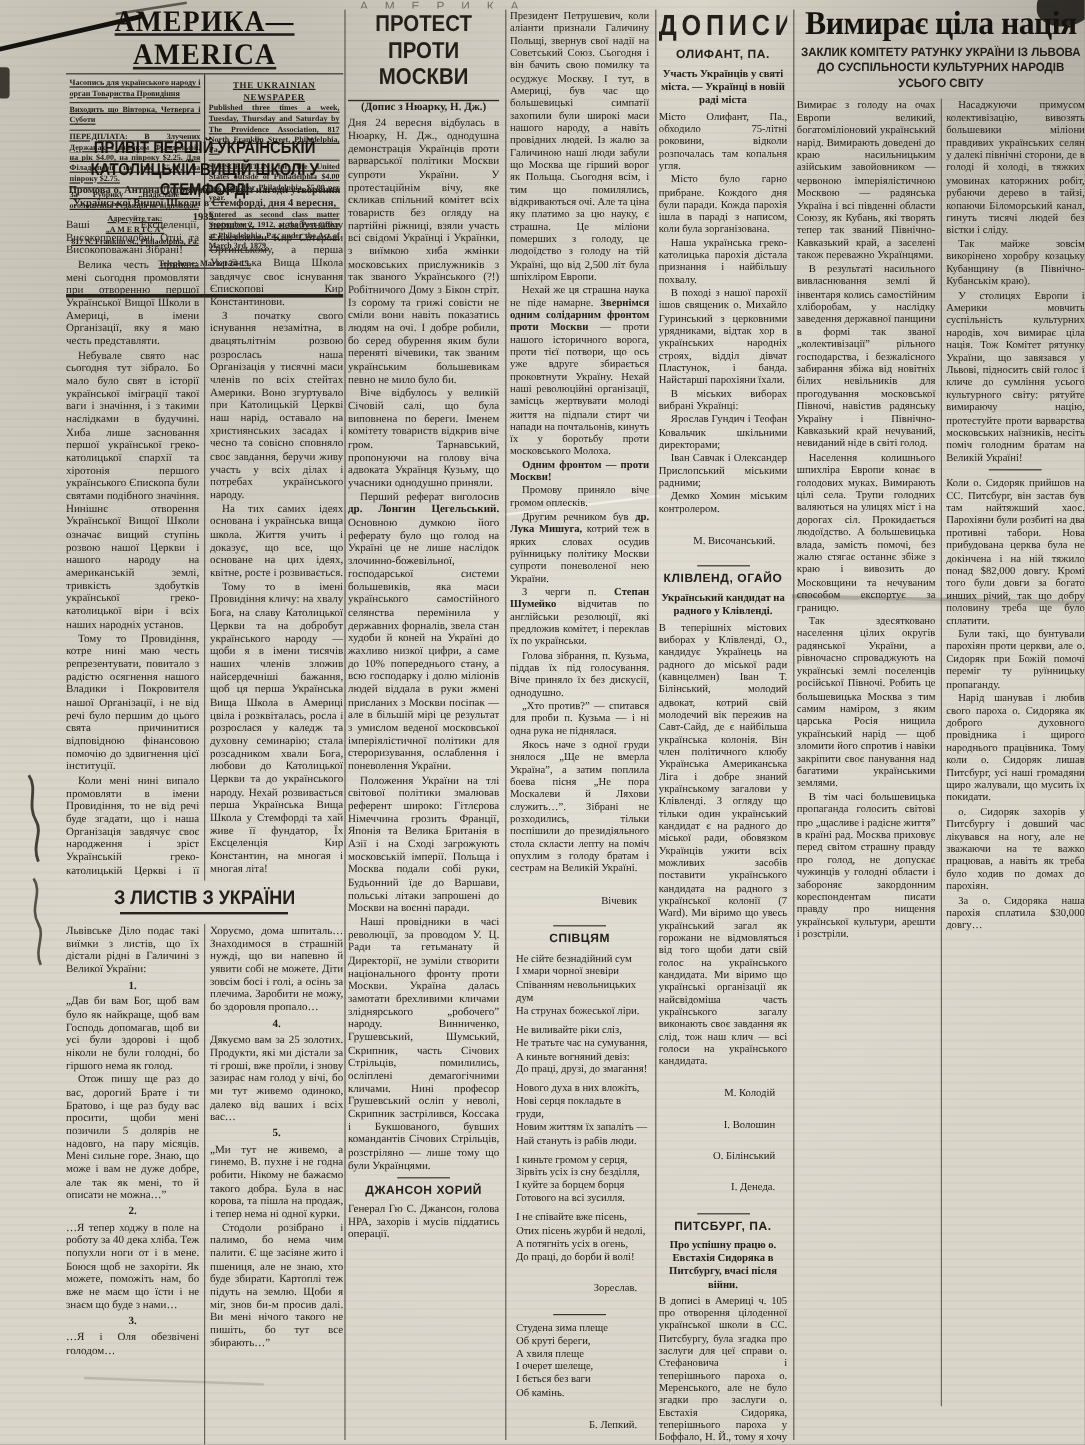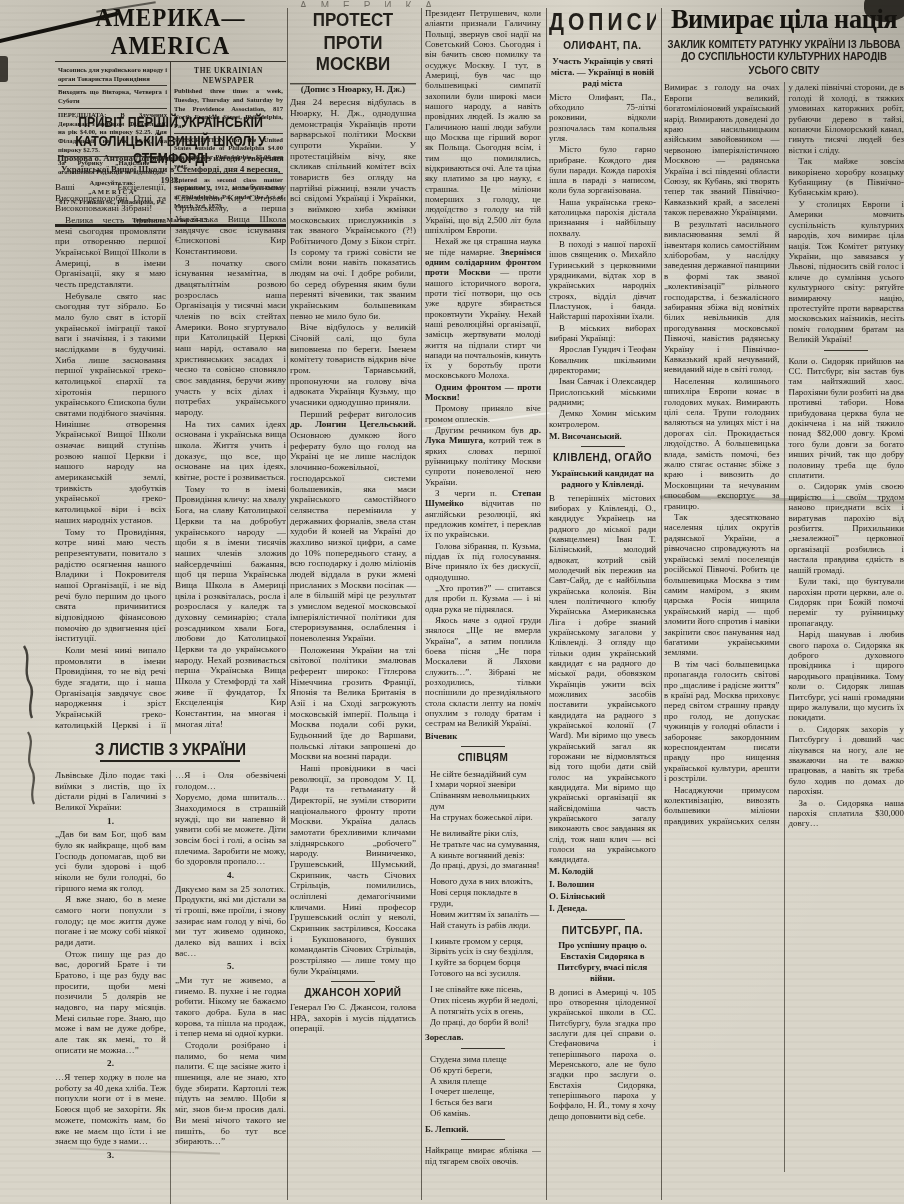--- a/index.html
+++ b/index.html
@@ -19,21 +19,21 @@
   .blob-l{left:-2px;top:56px;width:10px;height:26px;background:#1a1712;border-radius:3px;opacity:.8;}
   .crease1{left:660px;top:498px;width:244px;height:3px;background:rgba(55,50,40,.28);transform:rotate(1.2deg);box-shadow:0 2px 3px rgba(55,50,40,.18);}
   .crease2{left:420px;top:420px;width:130px;height:2px;background:rgba(255,255,250,.55);transform:rotate(-7deg);}
   .crease3{left:70px;top:1150px;width:150px;height:2px;background:rgba(60,55,45,.18);transform:rotate(2deg);}
   .runhead{left:300px;top:0;width:420px;height:7px;overflow:hidden;opacity:.55;font-family:"Liberation Sans",sans-serif;
     font-size:10px;letter-spacing:14px;color:#2a2archive;color:#2a261f;text-align:left;}
   .marginmarks{left:18px;top:640px;}
   
   .vrule{width:1px;background:rgba(60,55,45,.75);}
   
-  .masthead{left:55px;top:6px;width:231px;border-bottom:3px solid #26231d;padding-bottom:0;}
+  .masthead{left:55px;top:6px;width:231px;border-bottom:3px solid #26231d;padding-bottom:21px;text-decoration:underline;}
   .m-title{font-weight:bold;font-size:23px;text-align:center;letter-spacing:1px;color:#15130f;
     font-family:"Liberation Serif",serif;transform:scaleY(1.08);}
   .m-cols{display:flex;border-top:1px solid #3a362e;margin-top:3px;}
   .m-col{flex:1;padding:2px 3px;font-size:6.7px;line-height:1.3;}
   .m-ua{border-right:1px solid #3a362e;}
   .m-phone{text-align:center;font-size:7px;font-weight:bold;margin-top:2px;}
   .b-mj{text-align:justify;font-weight:bold;margin:2px 0;}
   .b-mc{text-align:center;font-weight:bold;margin:1px 0;}
   .b-mb{text-align:center;font-weight:bold;letter-spacing:.6px;margin:2px 0;font-size:7.4px;}
   .b-rule-w{border-top:1px solid #3a362e;margin:2px 0;}
@@ -64,21 +64,21 @@
     font-size:8.9px;line-height:1.17;height:1090px;overflow:hidden;}
   
   .b-p,.b-p0{text-align:justify;margin:0 0 1px;}
   .b-p{text-indent:10px;}
   .b-h1box{font-family:"Liberation Sans",sans-serif;font-weight:bold;font-size:17px;line-height:1.15;
     text-align:center;padding:5px 0 7px;border-bottom:1px solid #2c2922;margin-bottom:4px;transform:scaleY(1.12);}
   .b-lead{font-weight:bold;text-align:center;margin:4px 1px 3px;line-height:1.22;}
   .b-center{text-align:center;font-weight:bold;margin:3px 0;}
   .b-h{font-family:"Liberation Sans",sans-serif;font-weight:bold;text-align:center;font-size:10px;
     letter-spacing:.5px;margin:5px 0 3px;}
-  .b-sig{font-weight:bold;padding-right:10px;margin:2px 0;}
+  .b-sig{text-align:right;font-weight:normal;padding-right:10px;margin:16px 0;}
   .b-rule{border-top:1px solid #3a362e;width:44px;margin:5px auto;}
   .b-verse{margin:5px 0 5px 5px;line-height:1.22;}
   b{font-weight:bold;}
 </style>
 </head>
 <body>
 
 <div class="page">
 
   <div class="abs streak"></div>
@@ -138,21 +138,20 @@
       <div class="b-p">На тих самих ідеях основана і українська вища школа. Життя учить і доказує, що все, що основане на цих ідеях, квітне, росте і розвивається.</div>
       <div class="b-p">Тому то в імені Провидіння кличу: на хвалу Бога, на славу Католицької Церкви та на добробут українського народу — щоби я в імени тисячів наших членів зложив найсердечніші бажання, щоб ця перша Українська Вища Школа в Америці цвіла і розквіталась, росла і розрослася у каледж та духовну семинарію; стала розсадником хвали Бога, любови до Католицької Церкви та до українського народу. Нехай розвивається перша Українська Вища Школа у Стемфорді та хай живе її фундатор, Їх Ексцеленція Кир Константин, на многая і многая літа!</div>
     </div>
 
   <div class="abs lysty-head">З ЛИСТІВ З УКРАЇНИ</div>
   <div class="abs lysty-rule"></div>
   <div class="abs lysty-body txtcol">
       <div class="b-p0">Львівське Діло подає такі виїмки з листів, що їх дістали рідні в Галичині з Великої України:</div>
       <div class="b-center">1.</div>
       <div class="b-p0">„Дав би вам Бог, щоб вам було як найкраще, щоб вам Господь допомагав, щоб ви усі були здорові і щоб ніколи не були голодні, бо гіршого нема як голод.</div>
-      <div class="b-p">Я вже знаю, бо в мене самого ноги попухли з голоду; це моє життя дуже погане і не можу собі ніякої ради дати.</div>
       <div class="b-p">Отож пишу ще раз до вас, дорогий Брате і ти Братово, і ще раз буду вас просити, щоби мені позичили 5 долярів не надовго, на пару місяців. Мені сильне горе. Знаю, що може і вам не дуже добре, але так як мені, то й описати не можна…”</div>
       <div class="b-center">2.</div>
       <div class="b-p0">…Я тепер ходжу в поле на роботу за 40 дека хліба. Теж попухли ноги от і в мене. Боюся щоб не захоріти. Як можете, поможіть нам, бо вже не маєм що їсти і не знаєм що буде з нами…</div>
       <div class="b-center">3.</div>
       <div class="b-p0">…Я і Оля обезвічені голодом…</div>
       <div class="b-p0">Хоруємо, дома шпиталь… Знаходимося в страшній нужді, що ви напевно й уявити собі не можете. Діти зовсім босі і голі, а осінь за плечима. Заробити не можу, бо здоровля пропало…</div>
       <div class="b-center">4.</div>
       <div class="b-p0">Дякуємо вам за 25 золотих. Продукти, які ми дістали за ті гроші, вже проїли, і знову зазирає нам голод у вічі, бо ми тут живемо одиноко, далеко від ваших і всіх вас…</div>
       <div class="b-center">5.</div>
       <div class="b-p0">„Ми тут не живемо, а гинемо. В. пухне і не годна робити. Нікому не бажаємо такого добра. Була в нас корова, та пішла на продаж, і тепер нема ні одної курки.</div>
@@ -170,21 +169,21 @@
       <div class="b-rule"></div>
       <div class="b-h">ДЖАНСОН ХОРИЙ</div>
       <div class="b-p0">Генерал Гю С. Джансон, голова НРА, захорів і мусів піддатись операції.</div>
     </div>
 
   <div class="abs col4 txtcol">
       <div class="b-p0">Президент Петрушевич, коли аліанти признали Галичину Польщі, звернув свої надії на Советський Союз. Сьогодня і він бачить свою помилку та осуджує Москву. І тут, в Америці, був час що большевицькі симпатії захопили були широкі маси нашого народу, а навіть провідних людей. Із жалю за Галичиною наші люди забули що Москва ще гірший ворог як Польща. Сьогодня всім, і тим що помилялись, відкриваються очі. Але та ціна яку платимо за цю науку, є страшна. Це міліони померших з голоду, це людоїдство з голоду на тій Україні, що від 2,500 літ була шпіхліром Европи.</div>
       <div class="b-p"><span>Нехай же ця страшна наука не піде намарне. </span><b>Звернімся одним солідарним фронтом проти Москви</b><span> — проти нашого історичного ворога, проти тієї потвори, що ось уже вдруге збирається проковтнути Україну. Нехай наші революційні організації, замісць жертвувати молоді життя на підпали стирт чи напади на почтальонів, кинуть їх у боротьбу проти московського Молоха.</span></div>
       <div class="b-p"><b>Одним фронтом — проти Москви!</b></div>
       <div class="b-p">Промову приняло віче громом оплесків.</div>
-      <div class="b-p"><span>Другим речником був </span><b>др. Лука Мишуга,</b><span> котрий теж в ярких словах першої руїнницьку політику Москви супроти поневоленої нею України.</span></div>
+      <div class="b-p"><span>Другим речником був </span><b>др. Лука Мишуга,</b><span> котрий теж в ярких словах осудив руїнницьку політику Москви супроти поневоленої нею України.</span></div>
       <div class="b-p"><span>З черги п. </span><b>Степан Шумейко</b><span> відчитав по англійськи резолюції, які предложив комітет, і переклав їх по українськи.</span></div>
       <div class="b-p">Голова зібрання, п. Кузьма, піддав їх під голосування. Віче приняло їх без дискусії, однодушно.</div>
       <div class="b-p">„Хто против?” — спитався для проби п. Кузьма — і ні одна рука не піднялася.</div>
       <div class="b-p">Якось наче з одної груди знялося „Ще не вмерла Україна”, а затим поплила боева пісня „Не пора Москалеви й Ляхови служить…”. Зібрані не розходились, тільки поспішили до президіяльного стола скласти лепту на поміч опухлим з голоду братам і сестрам на Великій Україні.</div>
       <div class="b-sig">Вічевик</div>
       <div class="b-rule"></div>
       <div class="b-h">СПІВЦЯМ</div>
       <div class="b-verse">Не сійте безнадійний сум<br>І хмари чорної зневіри<br>Співанням невольницьких дум<br>На струнах божеської ліри.</div>
       <div class="b-verse">Не виливайте ріки сліз,<br>Не тратьте час на сумування,<br>А киньте вогняний девіз:<br>До праці, друзі, до змагання!</div>
       <div class="b-verse">Нового духа в них вложіть,<br>Нові серця покладьте в груди,<br>Новим життям їх запаліть —<br>Най стануть із рабів люди.</div>
@@ -234,21 +233,20 @@
         <div class="b-p0">Вимирає з голоду на очах Европи великий, богатоміліоновий український нарід. Вимирають доведені до краю насильницьким азійським завойовником — червоною імперіялістичною Москвою — радянська Україна і всі південні области Союзу, як Кубань, які творять тепер так званий Північно-Кавказький край, а заселені також переважно Українцями.</div>
         <div class="b-p">В результаті насильного вивласнювання землі й інвентаря колись самостійним хліборобам, у наслідку заведення державної панщини в формі так званої „колективізації” рільного господарства, і безжалісного забирання збіжа від новітніх білих невільників для прогодування московської Півночі, навістив радянську Україну і Північно-Кавказький край нечуваний, невиданий ніде в світі голод.</div>
         <div class="b-p">Населення колишнього шпихліра Европи конає в голодових муках. Вимирають цілі села. Трупи голодних валяються на улицях міст і на дорогах сіл. Прокидається людоїдство. А большевицька влада, замість помочі, без жалю стягає останнє збіже з краю і вивозить до Московщини та нечуваним способом експортує за границю.</div>
         <div class="b-p">Так здесятковано населення цілих округів радянської України, а рівночасно спроваджують на українські землі поселенців російської Півночі. Робить це большевицька Москва з тим самим наміром, з яким царська Росія нищила український нарід — щоб зломити його спротив і навіки закріпити своє панування над багатими українськими землями.</div>
         <div class="b-p">В тім часі большевицька пропаганда голосить світові про „щасливе і радісне життя” в країні рад. Москва приховує перед світом страшну правду про голод, не допускає чужинців у голодні области і забороняє закордонним кореспондентам писати правду про нищення української культури, арешти і розстріли.</div>
         <div class="b-p">Насаджуючи примусом колективізацію, вивозять большевики міліони правдивих українських селян у далекі північні сторони, де в голоді й холоді, в тяжких умовинах каторжних робіт, рубаючи дерево в тайзі, копаючи Біломорський канал, гинуть тисячі людей без вістки і сліду.</div>
         <div class="b-p">Так майже зовсім викорінено хоробру козацьку Кубанщину (в Північно-Кубанськім краю).</div>
         <div class="b-p">У столицях Европи і Америки мовчить суспільність культурних народів, хоч вимирає ціла нація. Тож Комітет рятунку України, що завязався у Львові, підносить свій голос і кличе до сумління усього культурного світу: рятуйте вимираючу націю, протестуйте проти варварства московських наїзників, несіть поміч голодним братам на Великій Україні!</div>
         <div class="b-rule"></div>
         <div class="b-p0">Коли о. Сидоряк прийшов на СС. Питсбург, він застав був там найтяжший хаос. Парохіяни були розбиті на два противні табори. Нова прибудована церква була не докінчена і на ній тяжило понад $82,000 довгу. Кромі того були довги за богато инших річий, так що добру половину треба ще було сплатити.</div>
-        <div class="b-p">о. Сидоряк умів своєю щирістю і своїм трудом наново приєднати всіх і виратував парохію від розбиття. Прихильники „незалежної” церковної організації розбились і настала правдива єдність в нашій громаді.</div>
         <div class="b-p">Були такі, що бунтували парохіян проти церкви, але о. Сидоряк при Божій помочі переміг ту руїнницьку пропаганду.</div>
         <div class="b-p">Нарід шанував і любив свого пароха о. Сидоряка як доброго духовного провідника і щирого народнього працівника. Тому коли о. Сидоряк лишав Питсбург, усі наші громадяни щиро жалували, що мусить їх покидати.</div>
         <div class="b-p">о. Сидоряк захорів у Питсбургу і довший час лікувався на ногу, але не зважаючи на те важко працював, а навіть як треба було ходив по домах до парохіян.</div>
         <div class="b-p">За о. Сидоряка наша парохія сплатила $30,000 довгу…</div>
       </div>
   </div>
 
 </div>
 
 </body></html>

